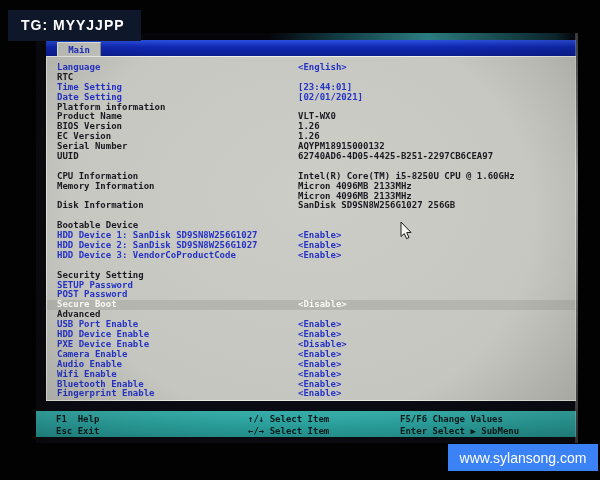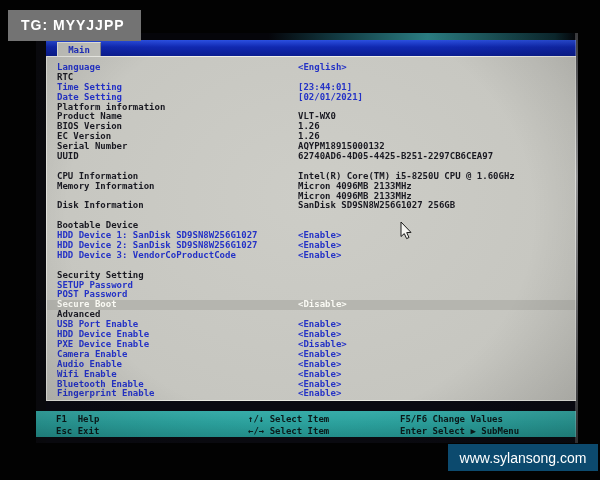--- a/index.html
+++ b/index.html
@@ -73,27 +73,27 @@
     color:#0a1a1a;
     font:bold 9px "DejaVu Sans Mono",monospace;
     display:grid;grid-template-columns:192px 152px 1fr;
   }
   .fcol{display:flex;flex-direction:column;}
   .fline{white-space:pre;line-height:12px;}
   .screen-bottom{height:6px;background:#0a0a10;}
   
   .tag-label{
     position:absolute;left:8px;top:10px;z-index:60;
-    background:#737373;color:#ffffff;
+    background:#0f172a;color:#ffffff;
     font:bold 14px "Liberation Sans","DejaVu Sans",sans-serif;
     letter-spacing:1px;padding:7px 16px 8px 13px;
   }
   .watermark{
     position:absolute;left:448px;top:444px;width:150px;height:27px;z-index:60;
-    background:#0c4a6e;color:#ffffff;
+    background:#3b82f6;color:#ffffff;
     font:14px "Liberation Sans","DejaVu Sans",sans-serif;
     display:flex;align-items:center;justify-content:center;text-align:right;
   }
   .cursor{
     position:absolute;left:400px;top:222px;z-index:40;
   }
 </style>
 </head>
 <body>
 

